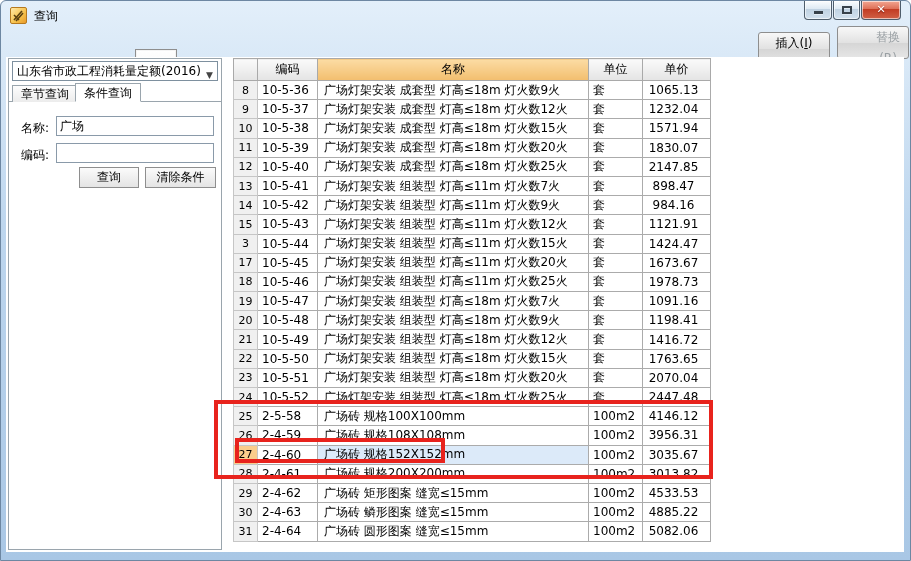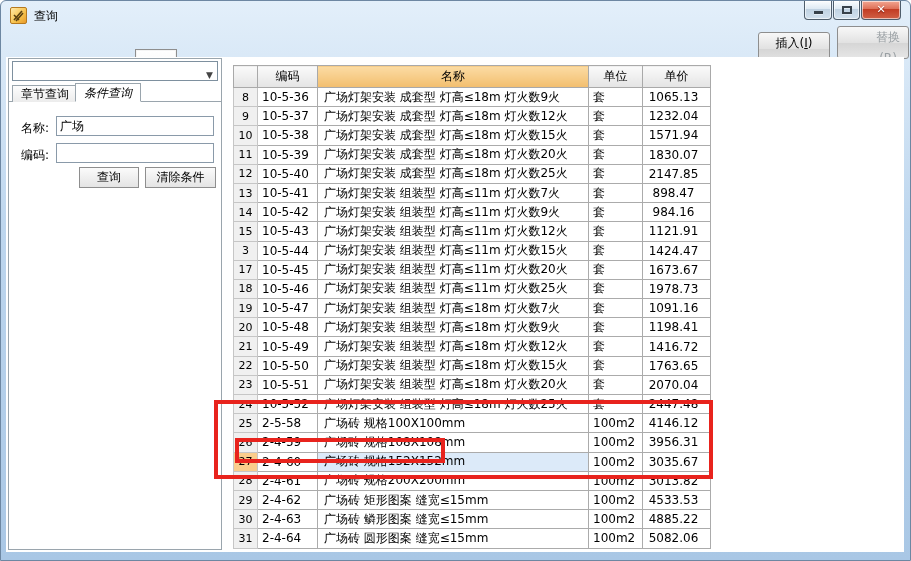--- a/index.html
+++ b/index.html
@@ -66,37 +66,37 @@
     white-space:nowrap; overflow:hidden;
   }
   .quota-select .arrow { position:absolute; right:4px; top:4px; font-size:9px; color:#444; }
   .tabs { position:absolute; left:0px; top:24px; width:100%; height:19px; }
   .tabs .baseline { position:absolute; left:0; bottom:0; width:100%; height:1px; background:#9aa5ad; }
   .tab {
     position:absolute; bottom:0; height:17px; border:1px solid #9aa5ad; border-bottom:none;
     background:linear-gradient(#fdfdfd,#ececec); padding:0 8px; line-height:17px; font-size:12px;
   }
   .tab.t0 { left:3px; }
-  .tab.t1 { left:66px; height:19px; line-height:19px; background:#fff; z-index:2; border-bottom:1px solid #fff;font-style:italic; }
+  .tab.t1 { left:66px; height:19px; line-height:19px; background:#fff; z-index:2; border-bottom:1px solid #fff; }
 
   .field-label { position:absolute; left:12px; font-size:12px; }
   .field-input {
     position:absolute; left:47px; width:158px; height:20px;
     border:1px solid #8a9aa9; background:#fff; padding:0 3px; line-height:18px; font-size:12px;
   }
   .side-btn {
     position:absolute; height:21px; border:1px solid #8e8e8e;
     background:linear-gradient(#fbfbfb,#e4e4e4); text-align:center; line-height:19px; font-size:12px;
   }
   .side-btn.query { left:70px; top:108px; width:60px; }
   .side-btn.clear { left:136px; top:108px; width:71px; }
 
   
   .rpanel { position:absolute; left:221px; top:0; width:677px; height:494px; background:#fff; }
-  table.grid { border-collapse:collapse; table-layout:fixed; position:absolute; left:6px; top:8px; }
+  table.grid { border-collapse:collapse; table-layout:fixed; position:absolute; left:6px; top:1px; }
   table.grid col.c-no    { width:24px; }
   table.grid col.c-code  { width:60px; }
   table.grid col.c-name  { width:271px; }
   table.grid col.c-unit  { width:54px; }
   table.grid col.c-price { width:68px; }
   table.grid th {
     height:22px; border:1px solid #a9a9a9; font-weight:normal; font-size:12px;
     background:linear-gradient(#fafafa,#e4e4e4); text-align:center;
   }
   table.grid th.name { background:linear-gradient(#fcdca4,#f2be6e); }
@@ -154,20 +154,21 @@
     <span class="menu-sep"></span>
     <span class="menu-item">我的云数据</span>
   </div>
   <div class="push-btn insert"><span>插入(</span><u>I</u><span>)</span></div>
   <div class="push-btn replace"><span>替换(</span><u>R</u><span>)</span></div>
 
   <div class="client">
 
     <div class="sidebar">
       <div class="quota-select">
+        <span>山东省市政工程消耗量定额(2016)</span>
         <span class="arrow">▼</span>
       </div>
       <div class="tabs">
         <span class="baseline"></span>
         <span class="tab t0">章节查询</span>
         <span class="tab t1">条件查询</span>
       </div>
       <span class="field-label" style="top:61px;">名称:</span>
       <div class="field-input" style="top:57px;"><span>广场</span></div>
       <span class="field-label" style="top:88px;">编码:</span>

